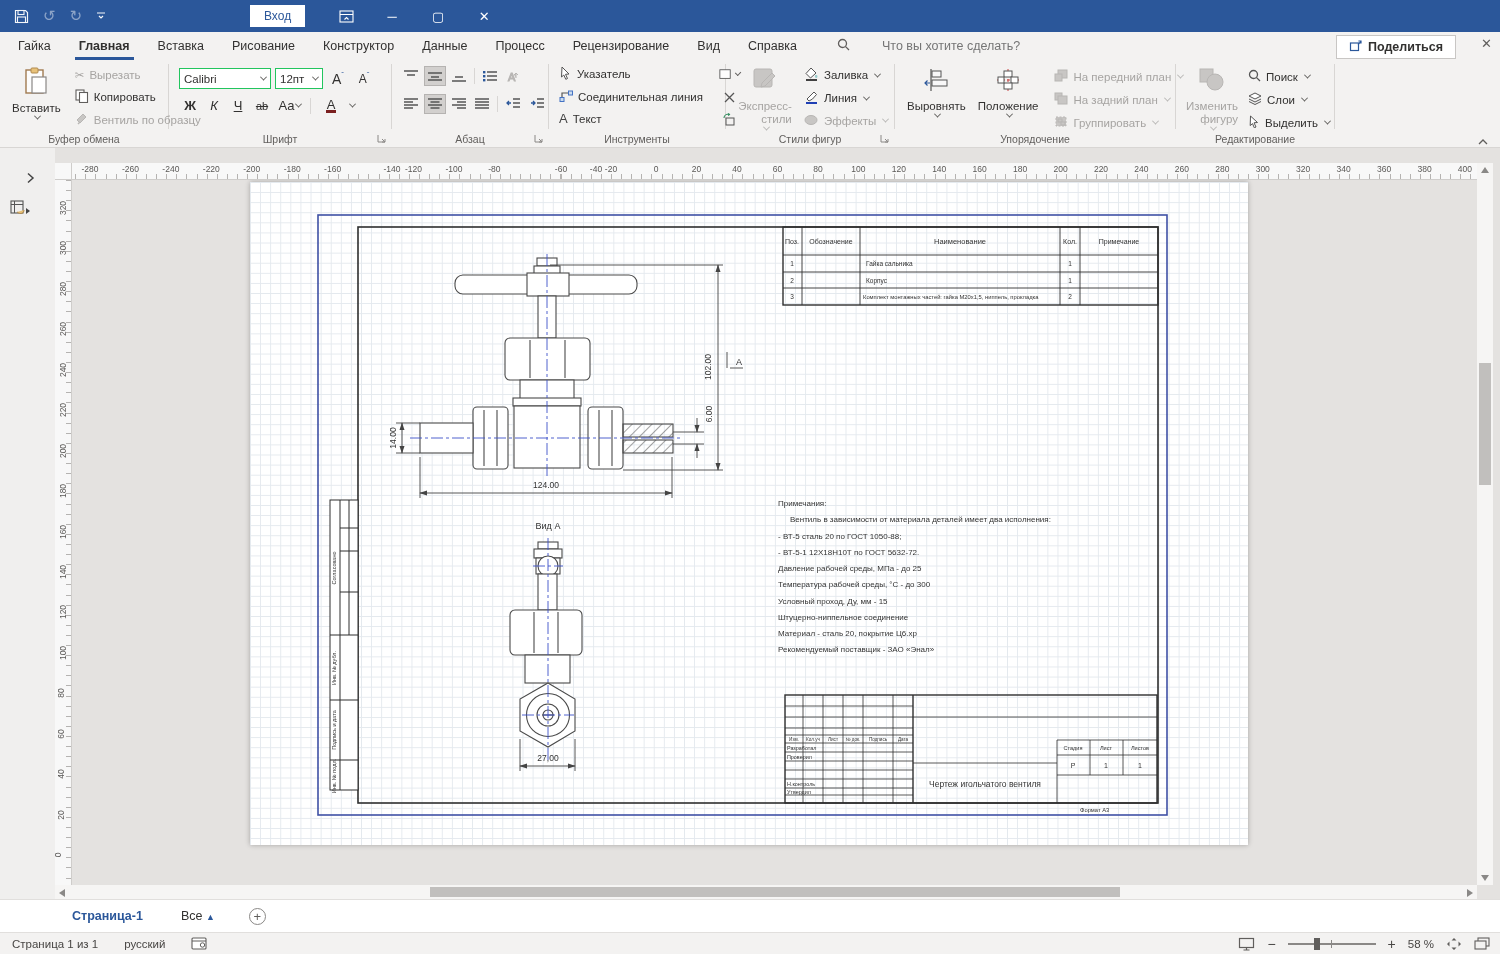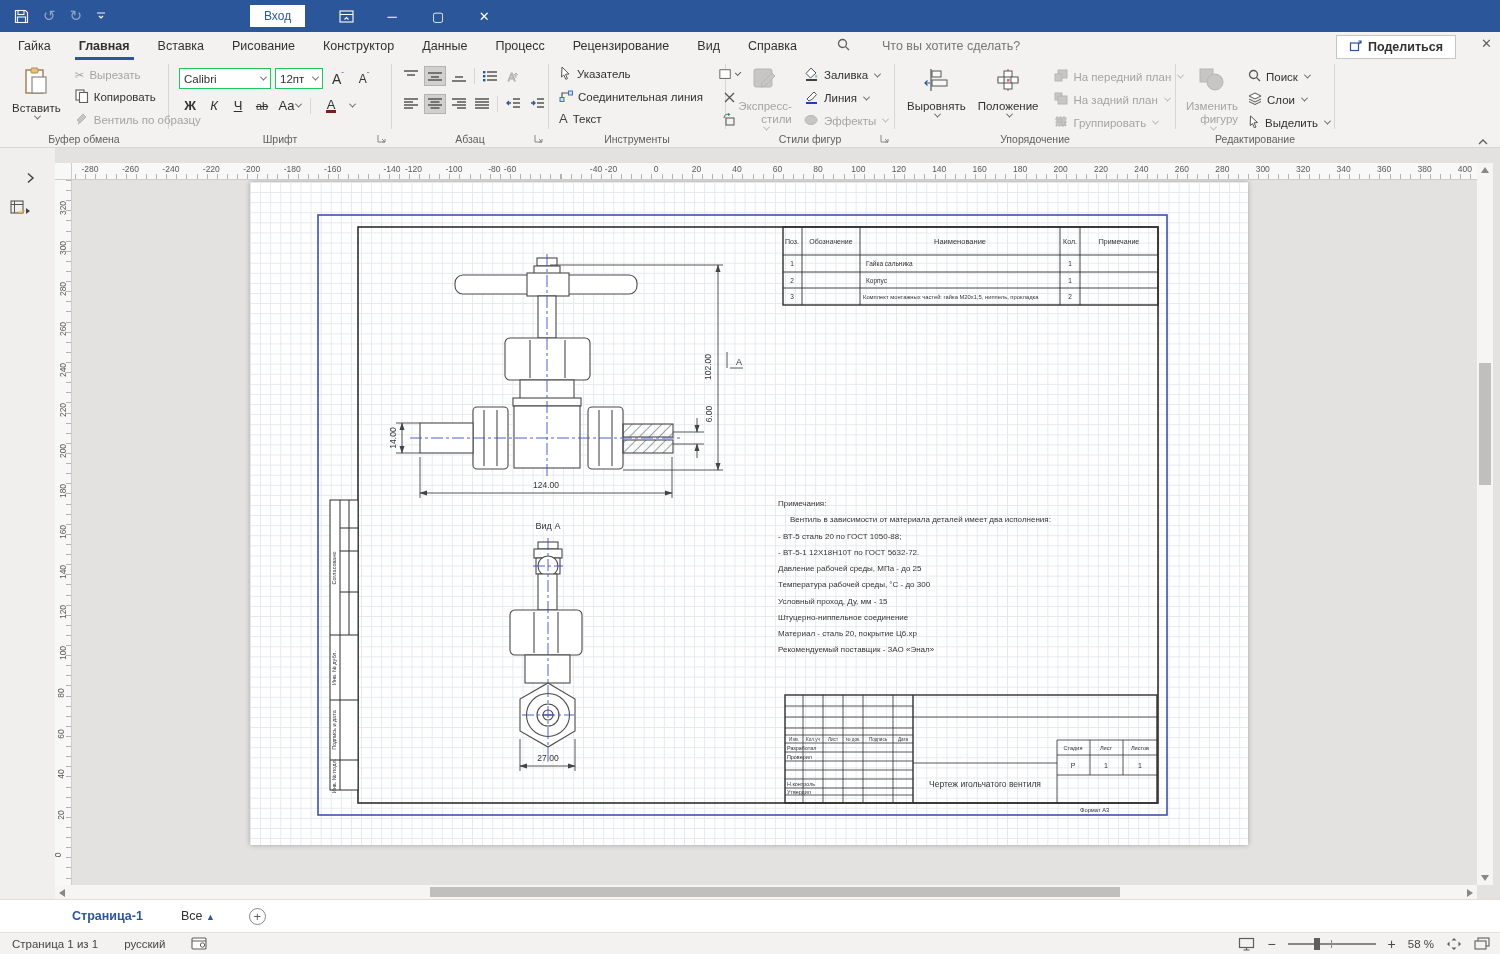--- a/index.html
+++ b/index.html
@@ -558,21 +558,21 @@
         <span class="rlab" style="left: 75.44px;">-260</span>
         <span class="rlab" style="left: 115.88px;">-240</span>
         <span class="rlab" style="left: 156.32px;">-220</span>
         <span class="rlab" style="left: 196.76px;">-200</span>
         <span class="rlab" style="left: 237.2px;">-180</span>
         <span class="rlab" style="left: 277.64px;">-160</span>
         <span class="rlab" style="left: 337px;">-140</span>
         <span class="rlab" style="left: 358.52px;">-120</span>
         <span class="rlab" style="left: 398.96px;">-100</span>
         <span class="rlab" style="left: 439.4px;">-80</span>
-        <span class="rlab" style="left: 455px;">-60</span>
+        <span class="rlab" style="left: 506px;">-60</span>
         <span class="rlab" style="left: 541px;">-40</span>
         <span class="rlab" style="left: 556px;">-20</span>
         <span class="rlab" style="left: 601.16px;">0</span>
         <span class="rlab" style="left: 641.6px;">20</span>
         <span class="rlab" style="left: 682.04px;">40</span>
         <span class="rlab" style="left: 722.48px;">60</span>
         <span class="rlab" style="left: 762.92px;">80</span>
         <span class="rlab" style="left: 803.36px;">100</span>
         <span class="rlab" style="left: 843.8px;">120</span>
         <span class="rlab" style="left: 884.24px;">140</span>

